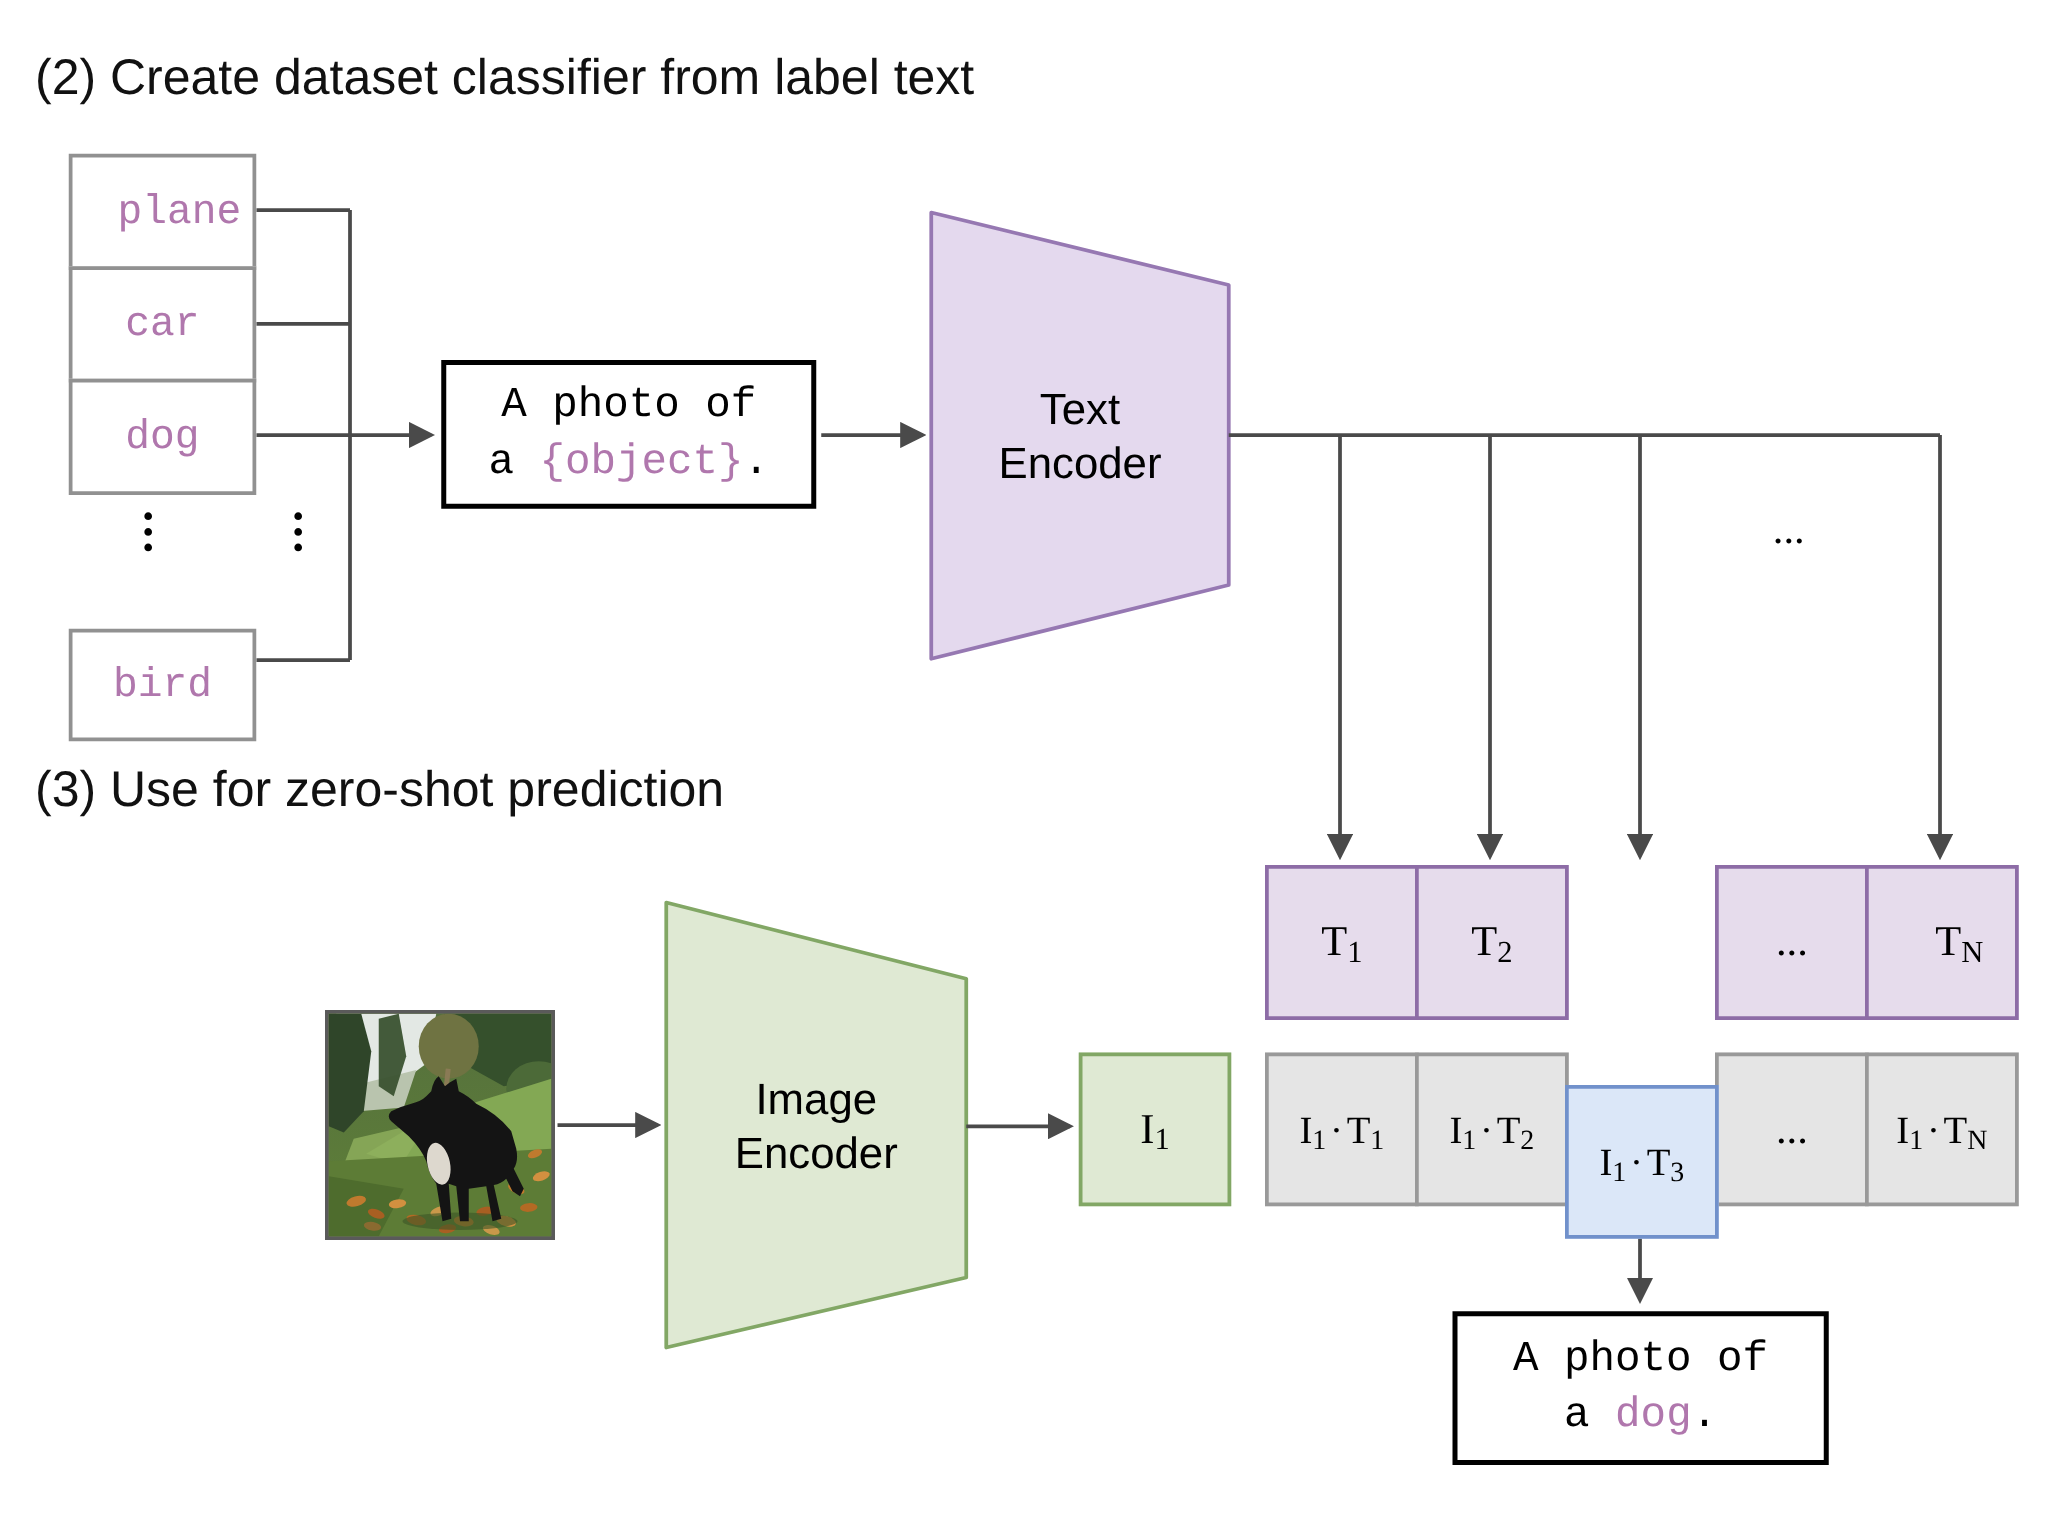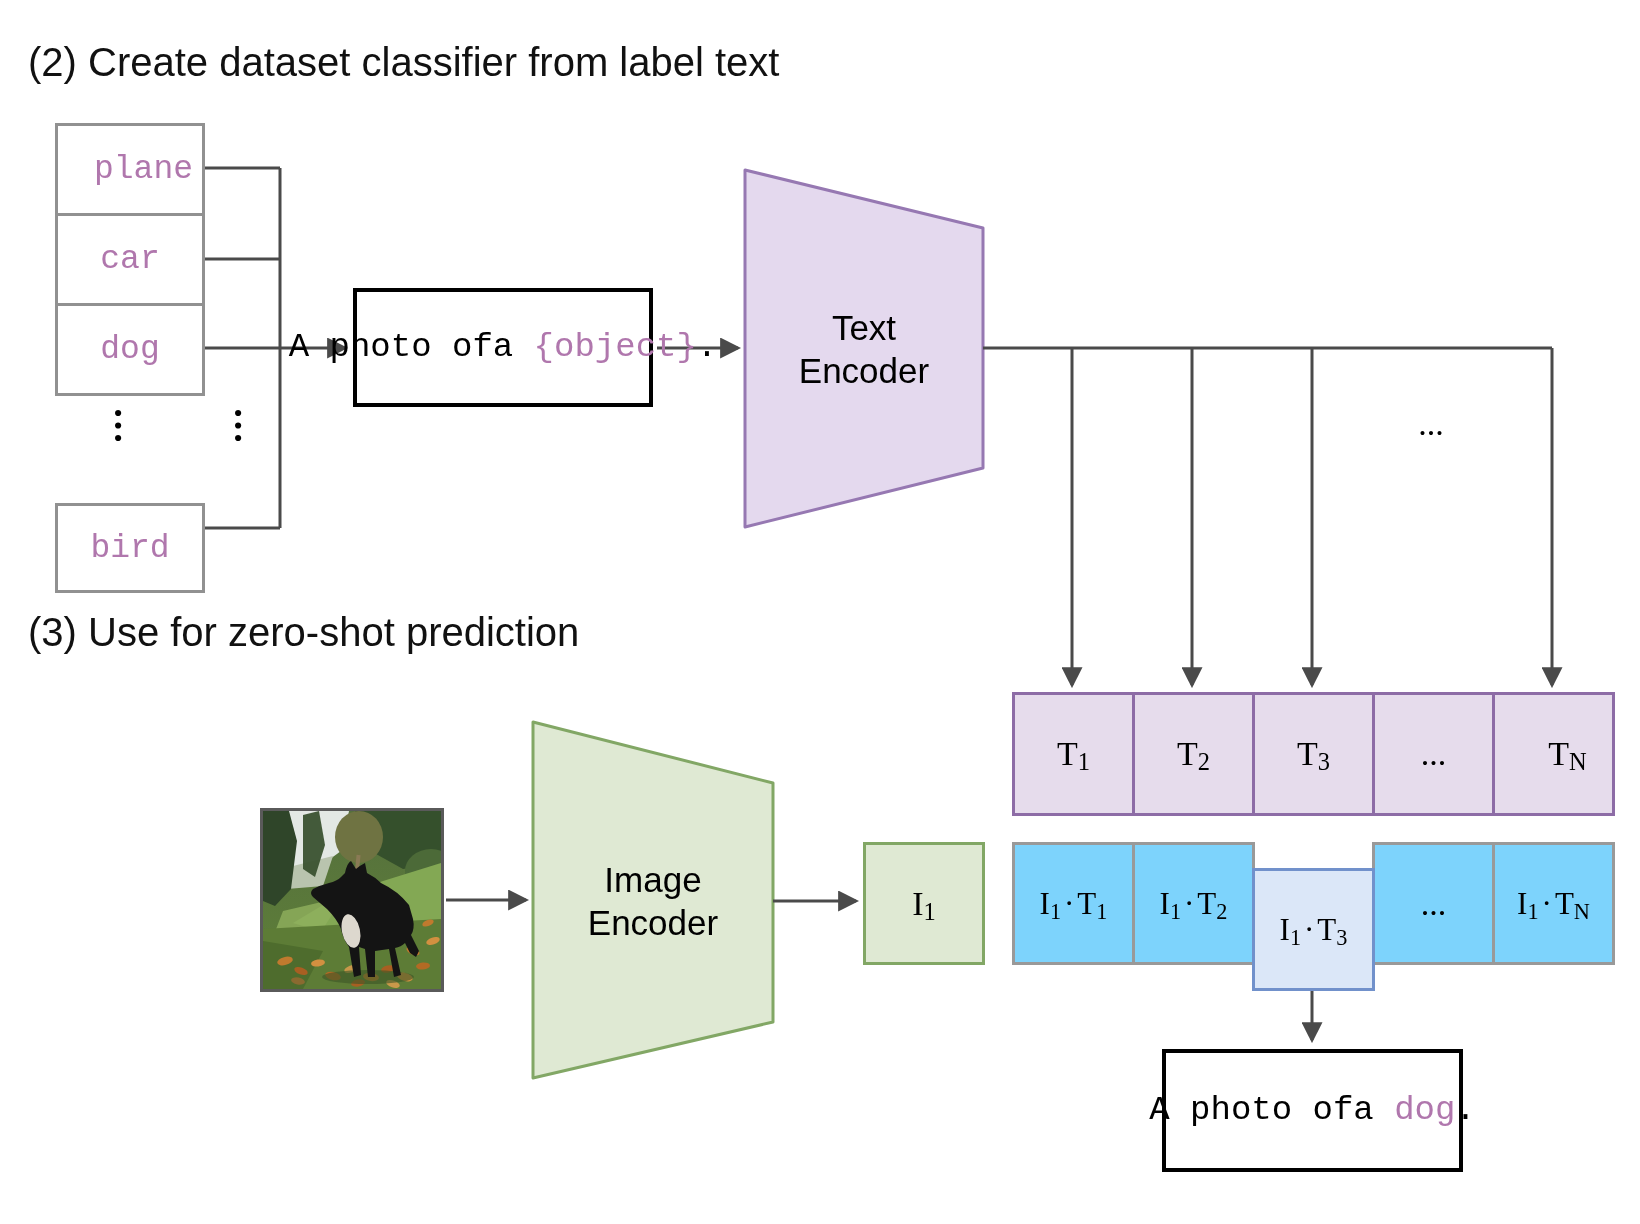--- a/index.html
+++ b/index.html
@@ -17,34 +17,34 @@
 
   .section-title{font-size:40px;letter-spacing:0;color:var(--text-black);white-space:nowrap;}
 
   
   .labelbox{width:150px;height:93px;border:3px solid var(--box-gray-border);background:#fff;
             display:flex;align-items:center;justify-content:center;}
   .labelbox span{font-family:"Liberation Mono","DejaVu Sans Mono",monospace;
                  font-size:33px;color:var(--plum-text);}
 
   
-  .monobox{border:4px solid #000;background:#fff;display:flex;flex-direction:row;
+  .monobox{border:4px solid #000;background:#fff;display:flex;flex-direction:column;
            align-items:center;justify-content:center;}
   .mono-line{font-family:"Liberation Mono","DejaVu Sans Mono",monospace;font-size:34px;
              line-height:45px;color:#000;white-space:pre;}
   .plum{color:var(--plum-text);}
 
   
   .enc-label{display:flex;flex-direction:column;align-items:center;justify-content:flex-end;
              font-size:35px;line-height:43px;color:#000;text-align:center;}
 
   
   .tcell{width:123px;height:124px;border:3px solid var(--tcell-border);background:var(--tcell-fill);
          display:flex;align-items:center;justify-content:center;}
-  .simcell{width:123px;height:123px;border:3px solid var(--sim-border);background:#7dd3fc;
+  .simcell{width:123px;height:123px;border:3px solid var(--sim-border);background:#e5e5e5;
            display:flex;align-items:center;justify-content:center;}
   .simcell.highlight{border-color:var(--blue-border);background:var(--blue-fill);z-index:2;margin-top:26px;}
   .i1cell{width:122px;height:123px;border:3px solid var(--green-border);background:var(--green-fill);
           display:flex;align-items:center;justify-content:center;}
   .serif{font-family:"Liberation Serif","DejaVu Serif",serif;font-size:34px;color:#000;}
   .serif-sm{font-family:"Liberation Serif","DejaVu Serif",serif;font-size:31px;color:#000;}
   .serif sub,.serif-sm sub{font-size:0.72em;vertical-align:-0.22em;line-height:0;}
   .dotsep{margin:0 3px;}
   .dots{font-family:"Liberation Serif","DejaVu Serif",serif;font-size:34px;color:#000;}
 
@@ -133,23 +133,20 @@
     <div>Encoder</div>
   </div>
 
   <div class="abs dots" style="left:1400px;top:405px;width:62px;text-align:center;">...</div>
 
   <div class="abs tcell" style="left:1012px;top:692px;">
     <span class="serif"><span>T</span><sub>1</sub></span>
   </div>
   <div class="abs tcell" style="left:1132px;top:692px;">
     <span class="serif"><span>T</span><sub>2</sub></span>
-  </div>
-  <div class="abs tcell" style="left:1252px;top:692px;">
-    <span class="serif"><span>T</span><sub>3</sub></span>
   </div>
   <div class="abs tcell" style="left:1372px;top:692px;">
     <span class="dots">...</span>
   </div>
   <div class="abs tcell" style="left:1492px;top:692px;padding-left:28px;">
     <span class="serif"><span>T</span><sub>N</sub></span>
   </div>
 
   <div class="abs i1cell" style="left:863px;top:842px;">
     <span class="serif"><span>I</span><sub>1</sub></span>

